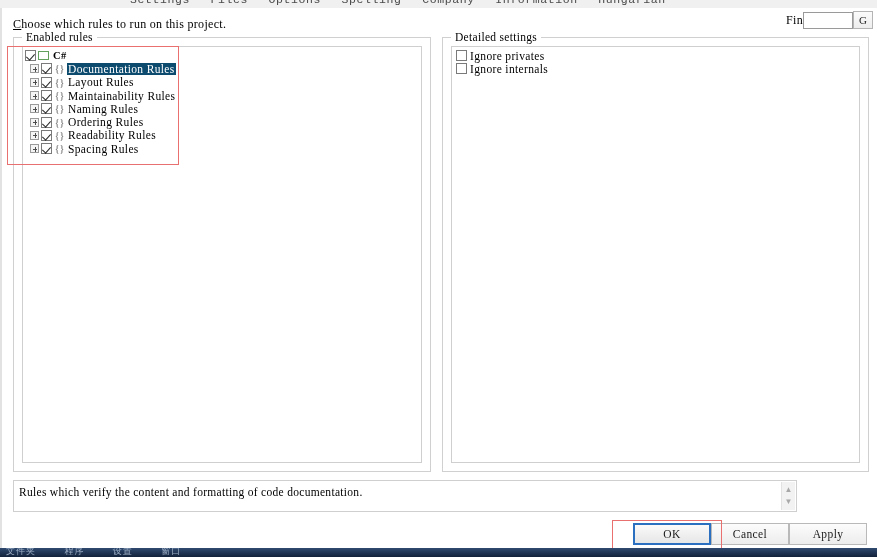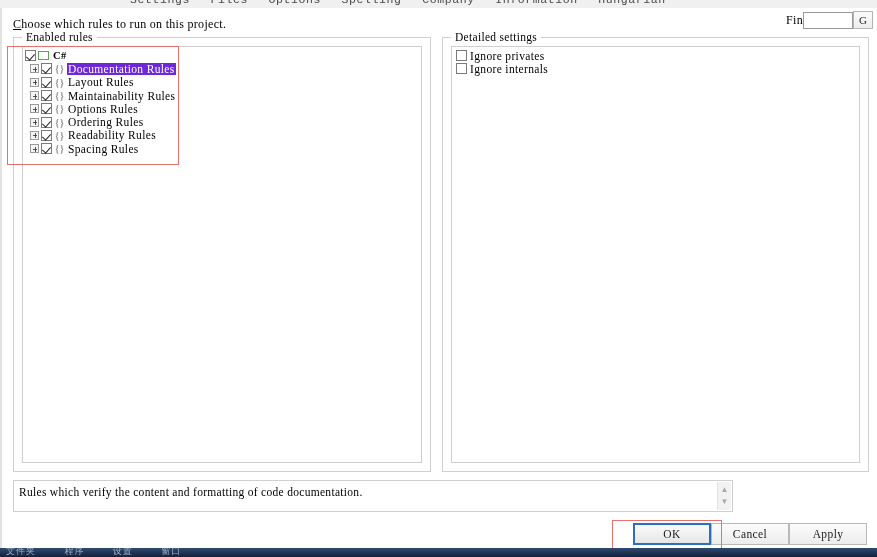--- a/index.html
+++ b/index.html
@@ -192,40 +192,40 @@
     flex: 0 0 auto;
   }
 
   .tlabel {
     font-size: 11.5px;
     letter-spacing: 0.35px;
     padding: 0 1px;
   }
   .tnode.root .tlabel { font-weight: bold; font-size: 10.5px; }
   .tlabel.selected {
-    background: #6d28d9;
+    background: #0c4a6e;
     color: #ffffff;
   }
 
   
   .opt-list { padding: 2px 0 0 4px; }
   .opt-row {
     display: flex;
     align-items: center;
     height: 13.3px;
     white-space: nowrap;
   }
   .opt-row .cbox { margin-right: 3px; }
   .opt-label { font-size: 11.5px; letter-spacing: 0.35px; }
 
   
   .descbox {
     position: absolute;
     left: 11px; top: 472px;
-    width: 720px; height: 32px;
+    width: 784px; height: 32px;
     border: 1px solid #cfcfcf;
     background: #ffffff;
     box-sizing: border-box;
   }
   .desc-text {
     position: absolute;
     left: 5px; top: 5px;
     font-size: 11.5px;
     letter-spacing: 0.3px;
     white-space: nowrap;
@@ -357,21 +357,21 @@
           <div class="expander"></div>
           <div class="cbox checked"></div>
           <div class="ns-icon">{}</div>
           <div class="tlabel">Maintainability Rules</div>
         </div>
 
         <div class="tnode child">
           <div class="expander"></div>
           <div class="cbox checked"></div>
           <div class="ns-icon">{}</div>
-          <div class="tlabel">Options Rules</div>
+          <div class="tlabel">Naming Rules</div>
         </div>
 
         <div class="tnode child">
           <div class="expander"></div>
           <div class="cbox checked"></div>
           <div class="ns-icon">{}</div>
           <div class="tlabel">Ordering Rules</div>
         </div>
 
         <div class="tnode child">

